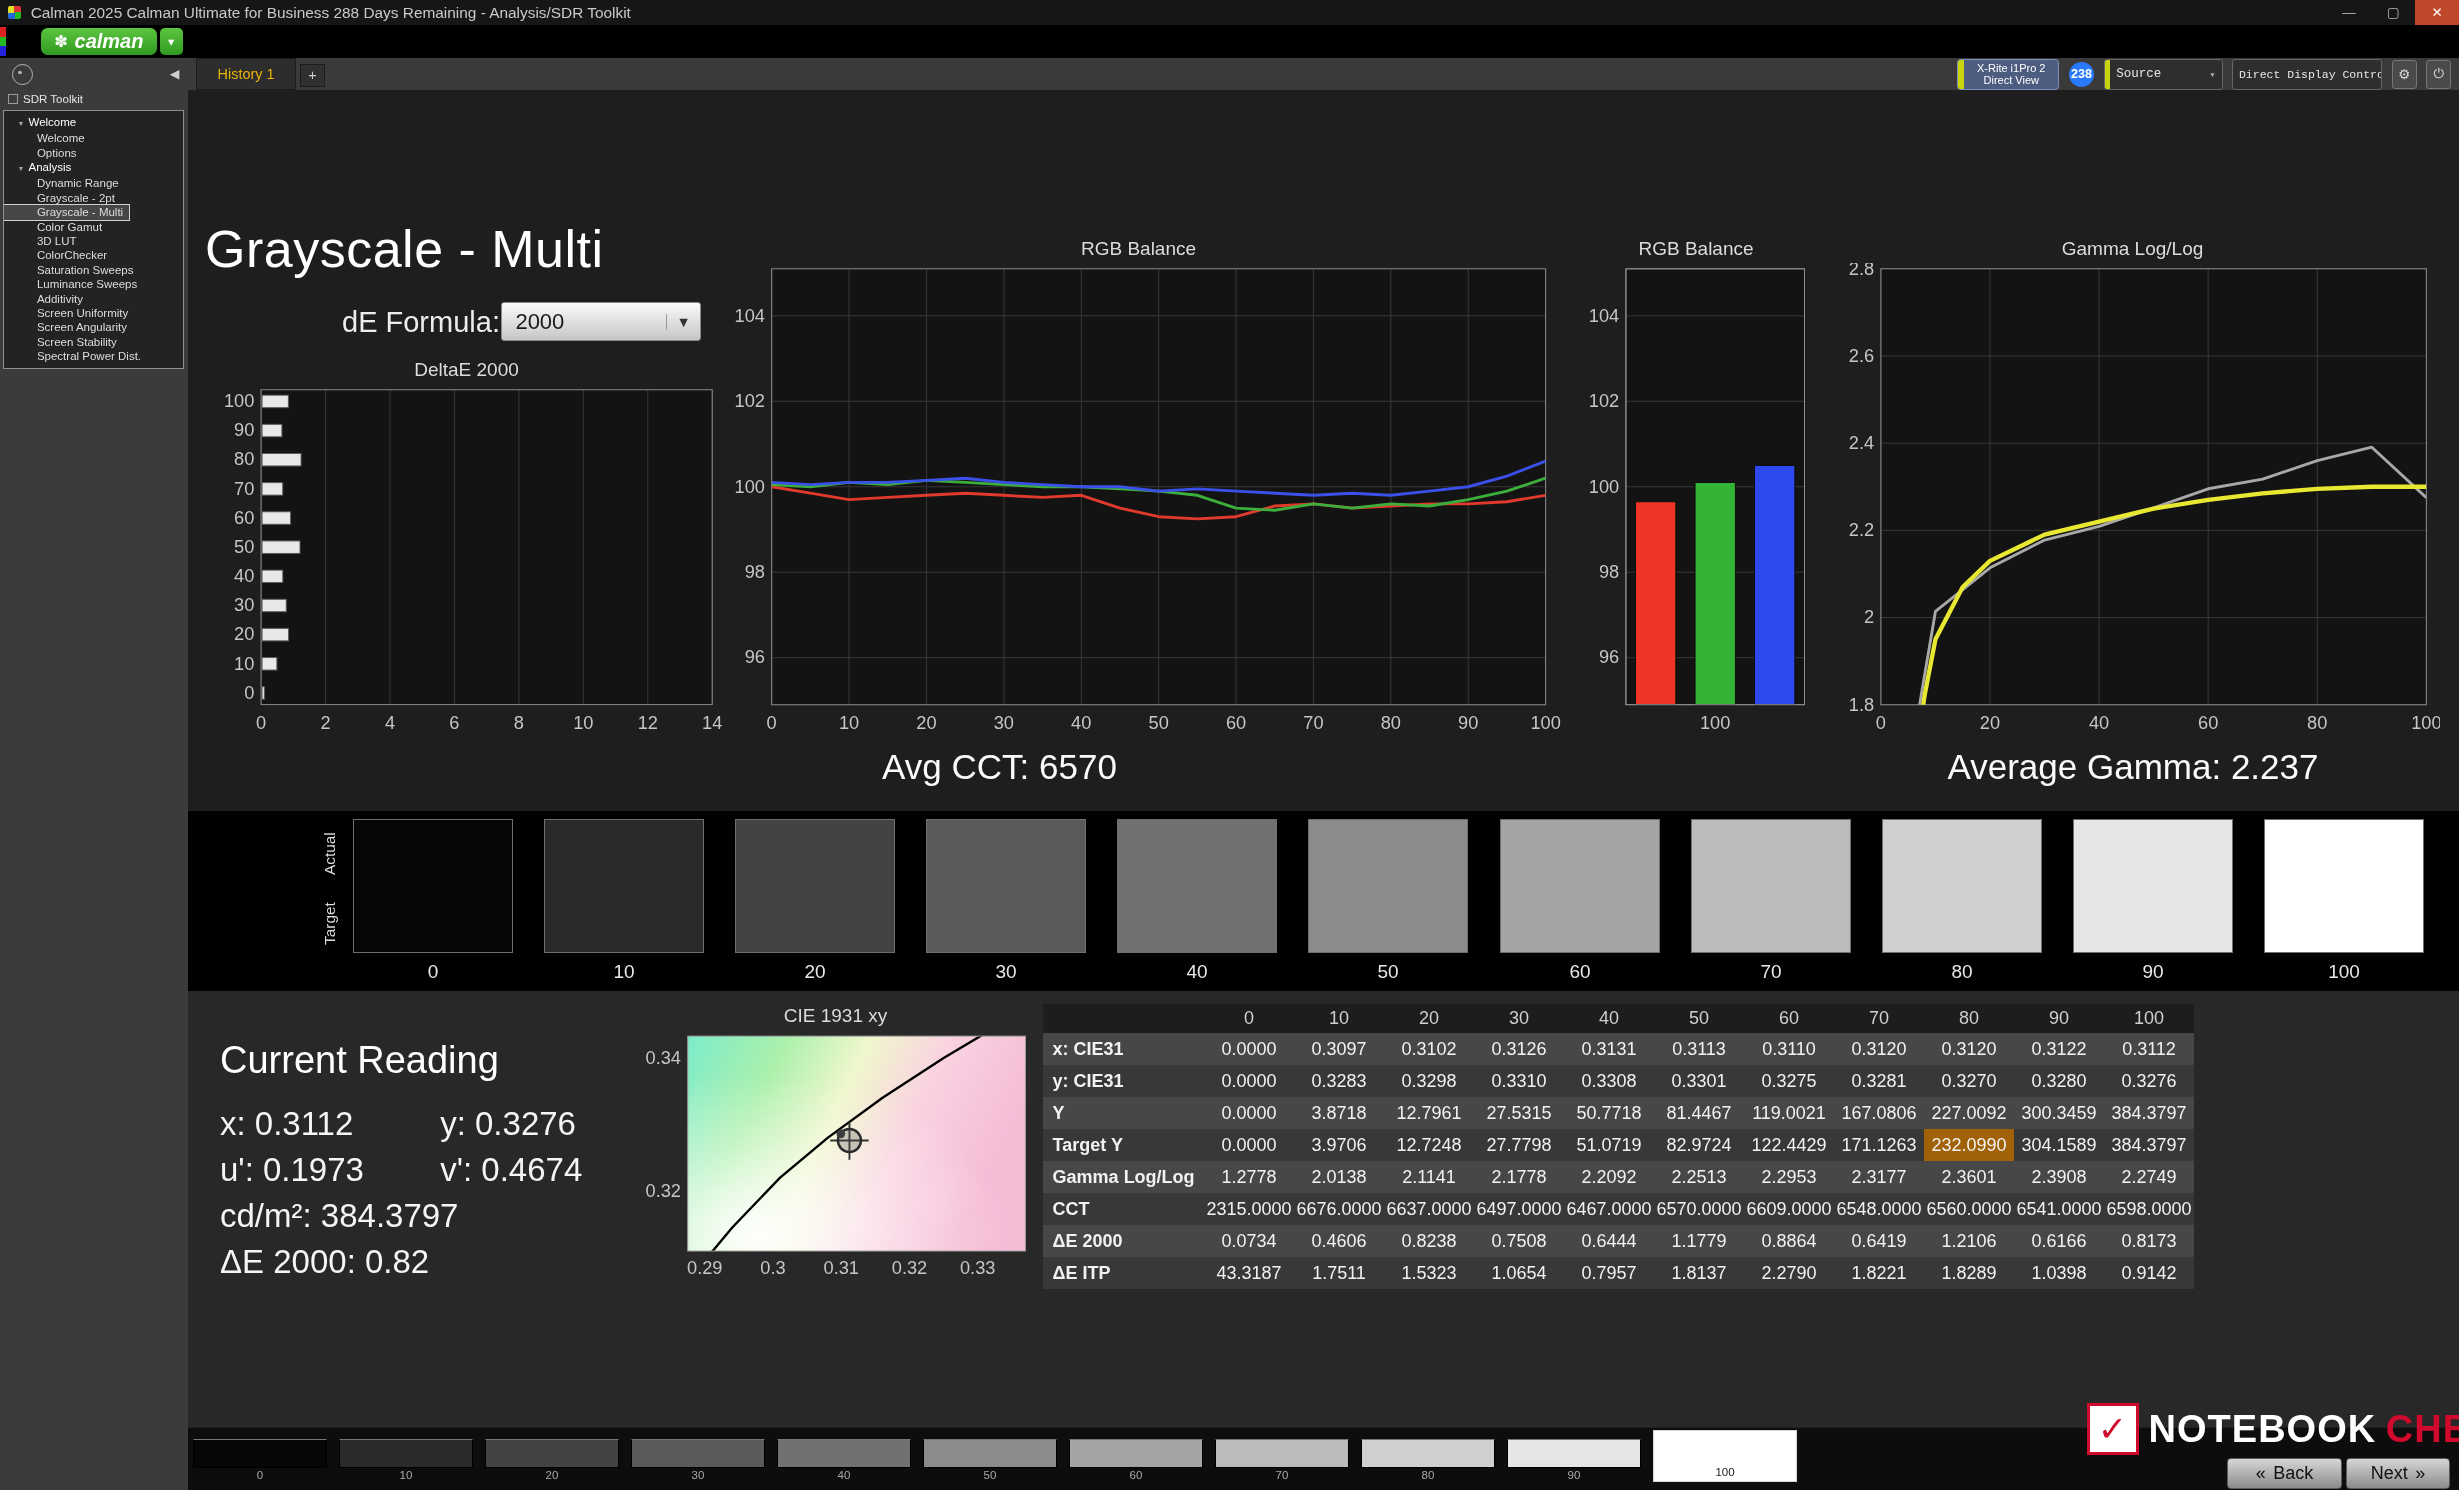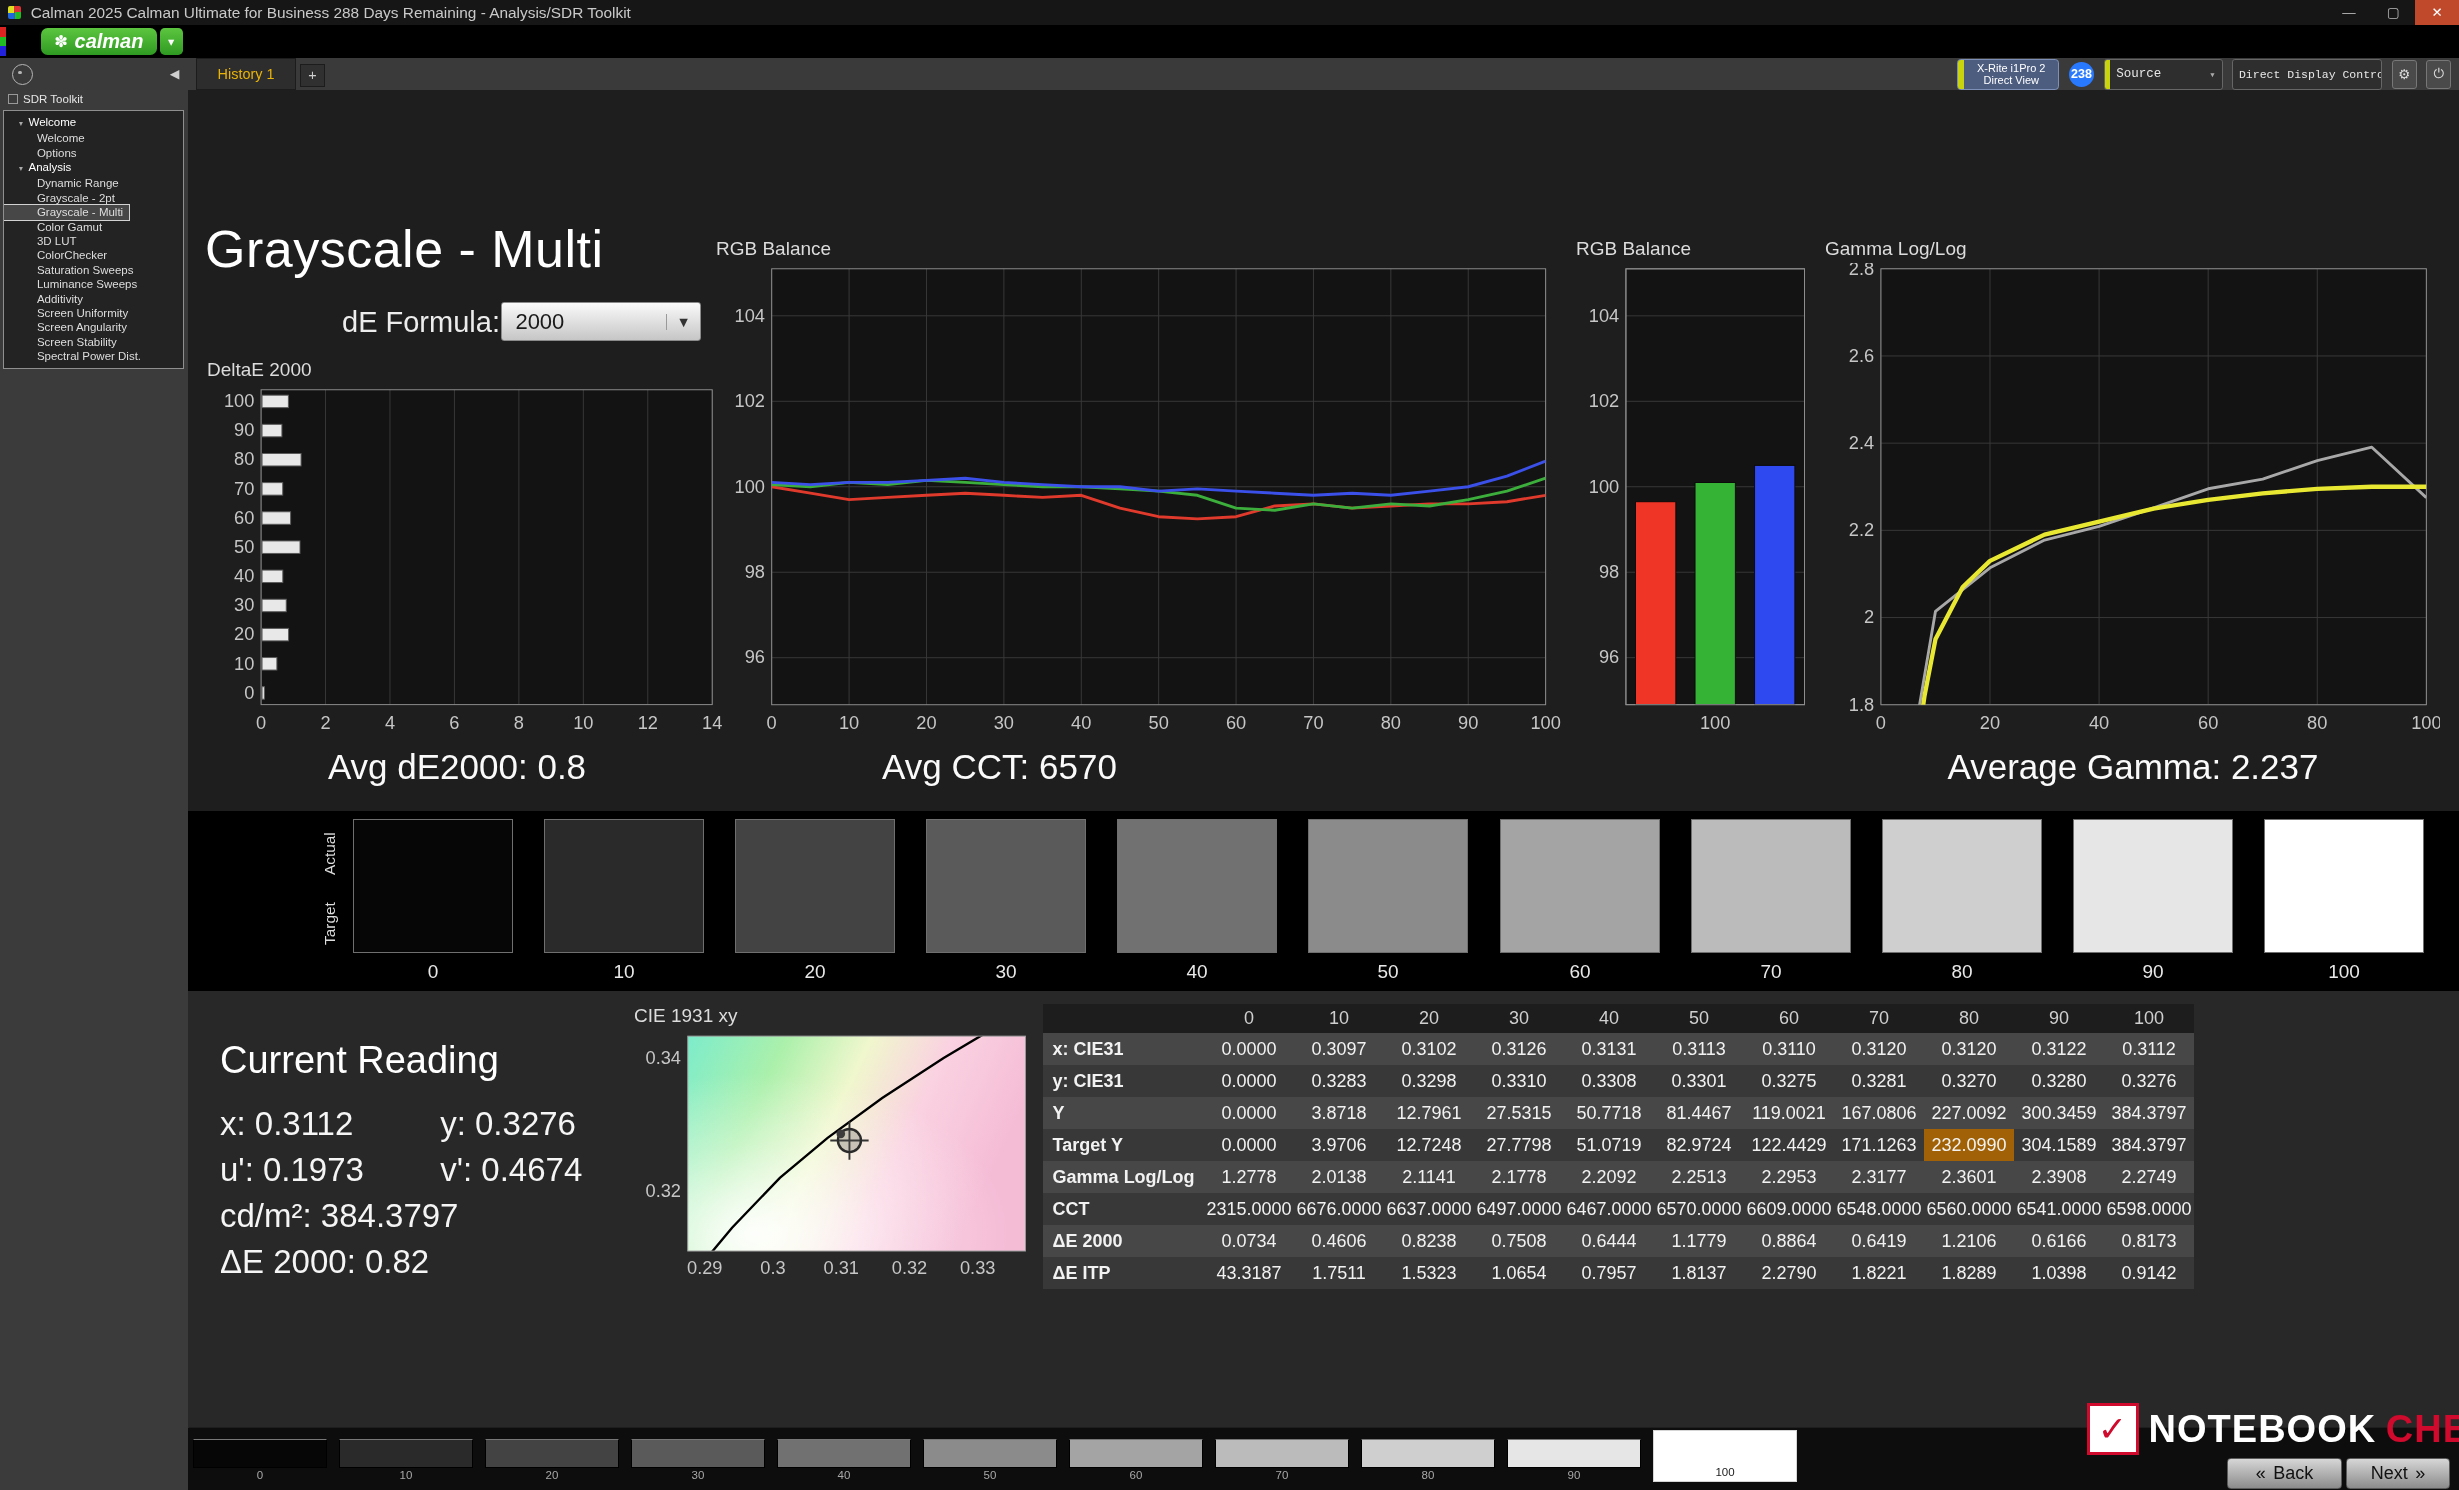--- a/index.html
+++ b/index.html
@@ -62,21 +62,21 @@
   #region-bottom{top:1428px;height:63px;background:#0d0d0d;}
   
   #page-title{position:absolute;left:205px;top:219px;font-size:52px;color:#fff;letter-spacing:0.5px;}
   #de-label{position:absolute;left:342px;top:306px;font-size:29px;color:#ececec;}
   #de-dd{position:absolute;left:501px;top:302px;width:198px;height:37px;background:linear-gradient(#fafafa,#c6c6c6);
          border:1px solid #8a8a8a;border-radius:2.9px;display:flex;align-items:center;}
   #de-dd .val{flex:1;color:#1a1a1a;font-size:22px;padding-left:13.4px;}
   #de-dd .arrow{width:33px;text-align:center;color:#333;font-size:14.4px;border-left:1px solid #9a9a9a;}
   
   .chart{position:absolute;}
-  .chart-title{height:25px;font-size:19px;color:#dcdcdc;}
+  .chart-title{height:25px;text-align:center;font-size:19px;color:#dcdcdc;}
   .chart svg{display:block;}
   .chart text.tick{fill:#c6c6c6;font-size:19px;font-family:"Liberation Sans","DejaVu Sans",sans-serif;}
   #chart-deltae{left:207px;top:359px;width:519px;height:384px;}
   #chart-rgb-lines{left:716px;top:238px;width:845px;height:509px;}
   #chart-rgb-bars{left:1576px;top:238px;width:240px;height:509px;}
   #chart-gamma{left:1825px;top:238px;width:615px;height:509px;}
   #chart-cie{left:634px;top:1005px;width:403px;height:279px;}
   .stat{position:absolute;top:747px;font-size:35px;color:#fafafa;text-align:center;}
   #stat-0{left:207px;width:500px;} #stat-1{left:740px;width:519px;} #stat-2{left:1278px;width:576px;} #stat-3{left:1864px;width:538px;}
   
@@ -350,21 +350,20 @@
         <defs>
           <clipPath id="cp-gamma-loglog">
             <rect x="58" y="6" width="568" height="454"></rect>
           </clipPath>
         </defs>
         <polyline points="58.0,697.1 114.8,362.9 171.6,317.4 228.4,288.5 285.2,274.2 342.0,255.1 398.8,235.1 455.6,225.0 512.4,205.7 569.2,191.8 626.0,244.4" fill="none" stroke="#a8a8a8" stroke-width="3" stroke-linejoin="round" clip-path="url(#cp-gamma-loglog)"></polyline>
         <polyline points="58.0,868.6 69.4,732.4 86.4,573.5 103.4,450.9 114.8,391.9 143.2,337.4 171.6,310.2 228.4,282.9 285.2,269.3 342.0,255.7 398.8,246.6 455.6,239.8 512.4,235.3 569.2,233.0 626.0,233.0" fill="none" stroke="#e8e832" stroke-width="4.5" stroke-linejoin="round" clip-path="url(#cp-gamma-loglog)"></polyline>
       </svg>
   </div>
 
-  <div class="stat" id="stat-0">Avg dE2000: 0.8</div>
   <div class="stat" id="stat-1">Avg CCT: 6570</div>
   <div class="stat" id="stat-3">Average Gamma: 2.237</div>
 
   <div class="rot" id="rot-actual">Actual</div>
   <div class="rot" id="rot-target">Target</div>
 
   <div id="reading-title">Current Reading</div>
   <div class="read-row" id="read-1">
     <span class="col1">x: 0.3112</span>
     <span>y: 0.3276</span>

